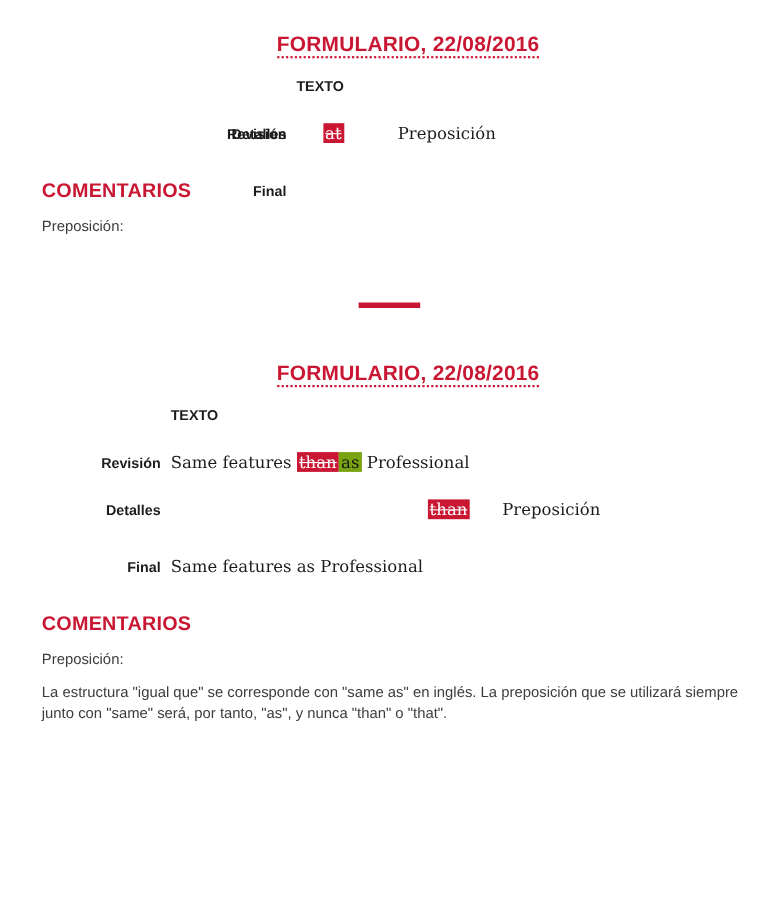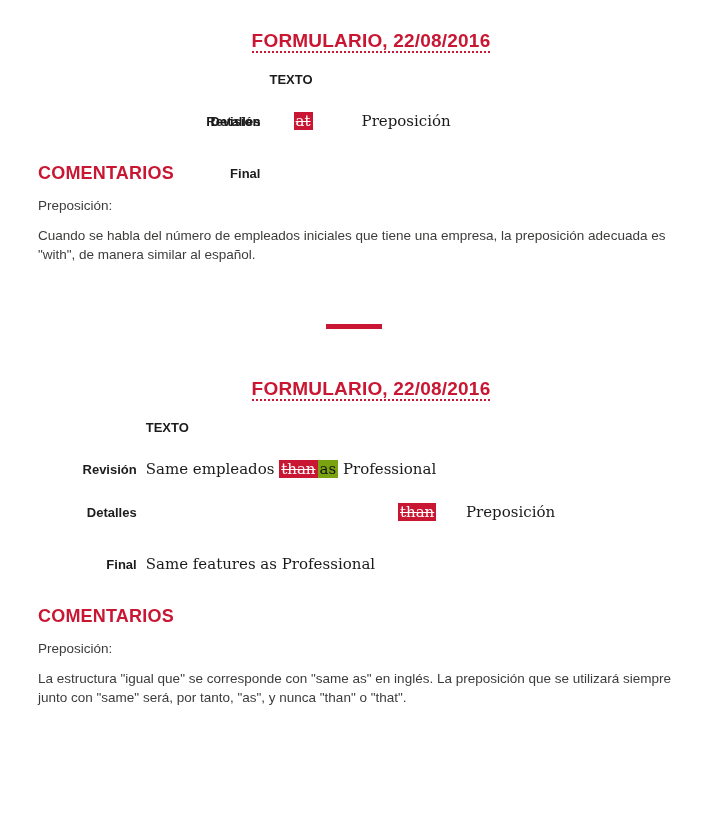--- a/index.html
+++ b/index.html
@@ -141,38 +141,37 @@
 
         <div class="row final-row">
           <span class="row-label">Final</span>
         </div>
       </div>
     </div>
 
     <div class="comments">
       <div class="comments-heading">COMENTARIOS</div>
       <div class="comment-topic">Preposición:</div>
-      <p class="comment-body">Cuando se habla del número de empleados iniciales que tiene una empresa, la preposición adecuada es "with", de manera similar al español.</p>
     </div>
   </section>
 
   <div class="divider"></div>
 
   <section class="formulario">
     <h1 class="form-title"><span class="title-underline">FORMULARIO, 22/08/2016</span></h1>
 
     <div class="table-wrap">
       <div class="value-stack">
         <div class="row texto-row">
           <span class="col-header">TEXTO</span>
         </div>
 
         <div class="row revision-row">
           <span class="row-label">Revisión</span>
-          <span class="value"><span>Same empleados </span><span class="deleted">than</span><span class="inserted">as</span><span> Professional</span></span>
+          <span class="value"><span>Same features </span><span class="deleted">than</span><span class="inserted">as</span><span> Professional</span></span>
         </div>
 
         <div class="row detalles-row">
           <span class="row-label">Detalles</span>
           <span class="value detalles-value"><span class="deleted">than</span><span class="category">Preposición</span></span>
         </div>
 
         <div class="row final-row">
           <span class="row-label">Final</span>
           <span class="value">Same features as Professional</span>

